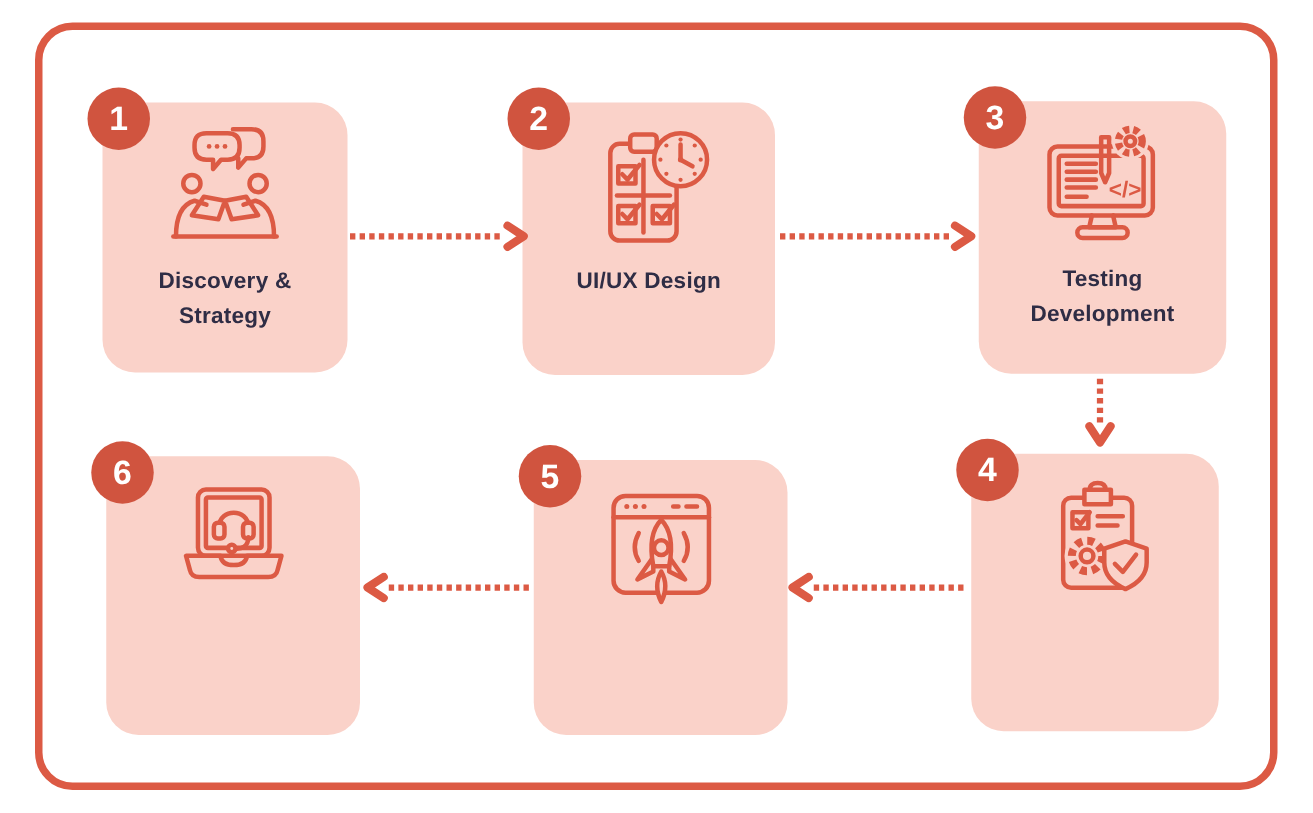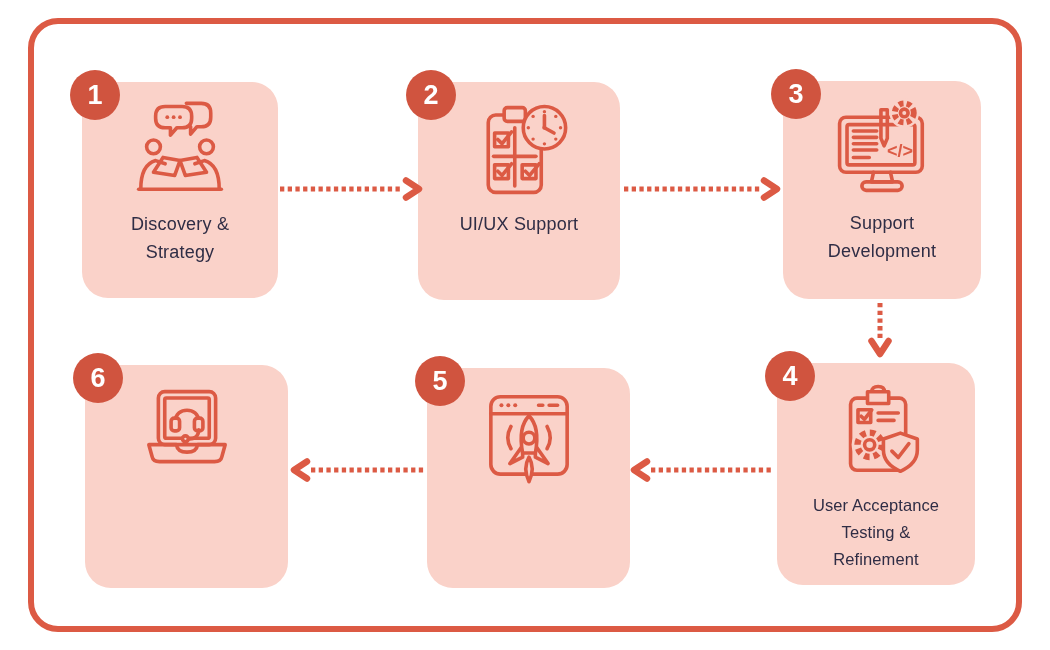--- a/index.html
+++ b/index.html
@@ -23,21 +23,21 @@
   .c4{left:777px;top:363px;width:198px;height:222px;}
   .c5{left:427px;top:368px;width:203px;height:220px;}
   .c6{left:85px;top:365px;width:203px;height:223px;}
   .badge{
     position:absolute;left:-12px;top:-12px;width:50px;height:50px;border-radius:50%;
     background:#D0543F;color:#ffffff;display:flex;align-items:center;justify-content:center;
     font-size:27px;font-weight:bold;line-height:1;
   }
   .icon{width:118px;height:106px;flex:0 0 auto;}
   .label{
-    margin-top:8px;text-align:center;font-weight:normal;color:#2F2D45;
+    margin-top:8px;text-align:center;font-weight:bold;color:#2F2D45;
     white-space:pre-line;font-size:18px;line-height:1.55;letter-spacing:.2px;
   }
   .label.small{font-size:16.5px;line-height:1.65;letter-spacing:.1px;}
   .arrow{position:absolute;}
   .a1{left:278px;top:177px;}
   .a2{left:622px;top:177px;}
   .a3{left:868px;top:301px;}
   .a4{left:628px;top:458px;}
   .a5{left:288px;top:458px;}
   .dots{stroke:#DC5A44;stroke-width:5;stroke-dasharray:4.3 3.4;fill:none;}
@@ -92,58 +92,55 @@
       <circle class="icfill" cx="74" cy="44.2" r="1.6"></circle>
       <circle class="icfill" cx="58.8" cy="29" r="1.6"></circle>
       <circle class="icfill" cx="89.2" cy="29" r="1.6"></circle>
       <circle class="icfill" cx="63.3" cy="18.3" r="1.6"></circle>
       <circle class="icfill" cx="84.7" cy="18.3" r="1.6"></circle>
       <circle class="icfill" cx="63.3" cy="39.7" r="1.6"></circle>
       <circle class="icfill" cx="84.7" cy="39.7" r="1.6"></circle>
       <path class="ic" d="M74,29 V17.5 M74,29 L83,34"></path>
       <circle class="icfill" cx="74" cy="29" r="2"></circle>
     </svg>
-    <div class="label">UI/UX Support</div>
+    <div class="label">UI/UX Design</div>
   </div>
 
   <div class="card c3">
     <div class="badge">3</div>
     <svg class="icon" viewBox="0 0 100 100">
       <rect class="ic" x="10" y="20" width="78" height="52" rx="6"></rect>
       <rect class="ic" x="17" y="27" width="64" height="38" rx="2"></rect>
       <path class="ic" d="M42,72 L40,81 H60 L58,72"></path>
       <rect class="ic" x="31" y="81" width="38" height="8" rx="4"></rect>
       <path class="ic" d="M23,33 H45 M23,39 H45 M23,45 H45 M23,51 H45 M23,58 H38"></path>
       <path class="ic" d="M49,13 H55 V40 L52,47 L49,40 Z"></path>
       <circle class="icbg" cx="71" cy="16" r="14"></circle>
       <circle class="teeth" cx="71" cy="16" r="9" stroke-width="5.5" stroke-dasharray="4.4 3"></circle>
       <circle class="ic" cx="71" cy="16" r="3.6"></circle>
       <text class="codeTxt" x="67" y="58" text-anchor="middle">&lt;/&gt;</text>
     </svg>
-    <div class="label">Support
+    <div class="label">Testing
 Development</div>
   </div>
 
   <div class="card c4">
     <div class="badge">4</div>
     <svg class="icon" viewBox="0 0 100 100">
       <rect class="ic" x="26" y="19" width="52" height="68" rx="6"></rect>
       <path class="ic icbg" d="M42,13 H62 V24 H42 Z M46,13 Q46,8 52,8 Q58,8 58,13"></path>
       <rect class="ic" x="33" y="30" width="12" height="12"></rect>
       <path class="ic" d="M36,36 L39,39 L46,30"></path>
       <path class="ic" d="M52,33 H71 M52,40 H67"></path>
       <circle class="icbg" cx="44" cy="63" r="17"></circle>
       <circle class="teeth" cx="44" cy="63" r="11.5" stroke-width="6" stroke-dasharray="5.2 3.8"></circle>
       <circle class="ic" cx="44" cy="63" r="4.8"></circle>
       <path class="ic icbg" d="M73,52 L89,57.5 V68 Q89,81 73,88 Q57,81 57,68 V57.5 Z"></path>
       <path class="ic" d="M65,69 L71,75 L81,62"></path>
     </svg>
-    <div class="label small">User Acceptance
-Testing &amp;
-Refinement</div>
   </div>
 
   <div class="card c5">
     <div class="badge">5</div>
     <svg class="icon" viewBox="0 0 100 100">
       <rect class="ic" x="14" y="13" width="72" height="73" rx="9"></rect>
       <path class="ic" d="M14,29 H86"></path>
       <circle class="icfill" cx="24" cy="21" r="1.9"></circle>
       <circle class="icfill" cx="30.5" cy="21" r="1.9"></circle>
       <circle class="icfill" cx="37" cy="21" r="1.9"></circle>

